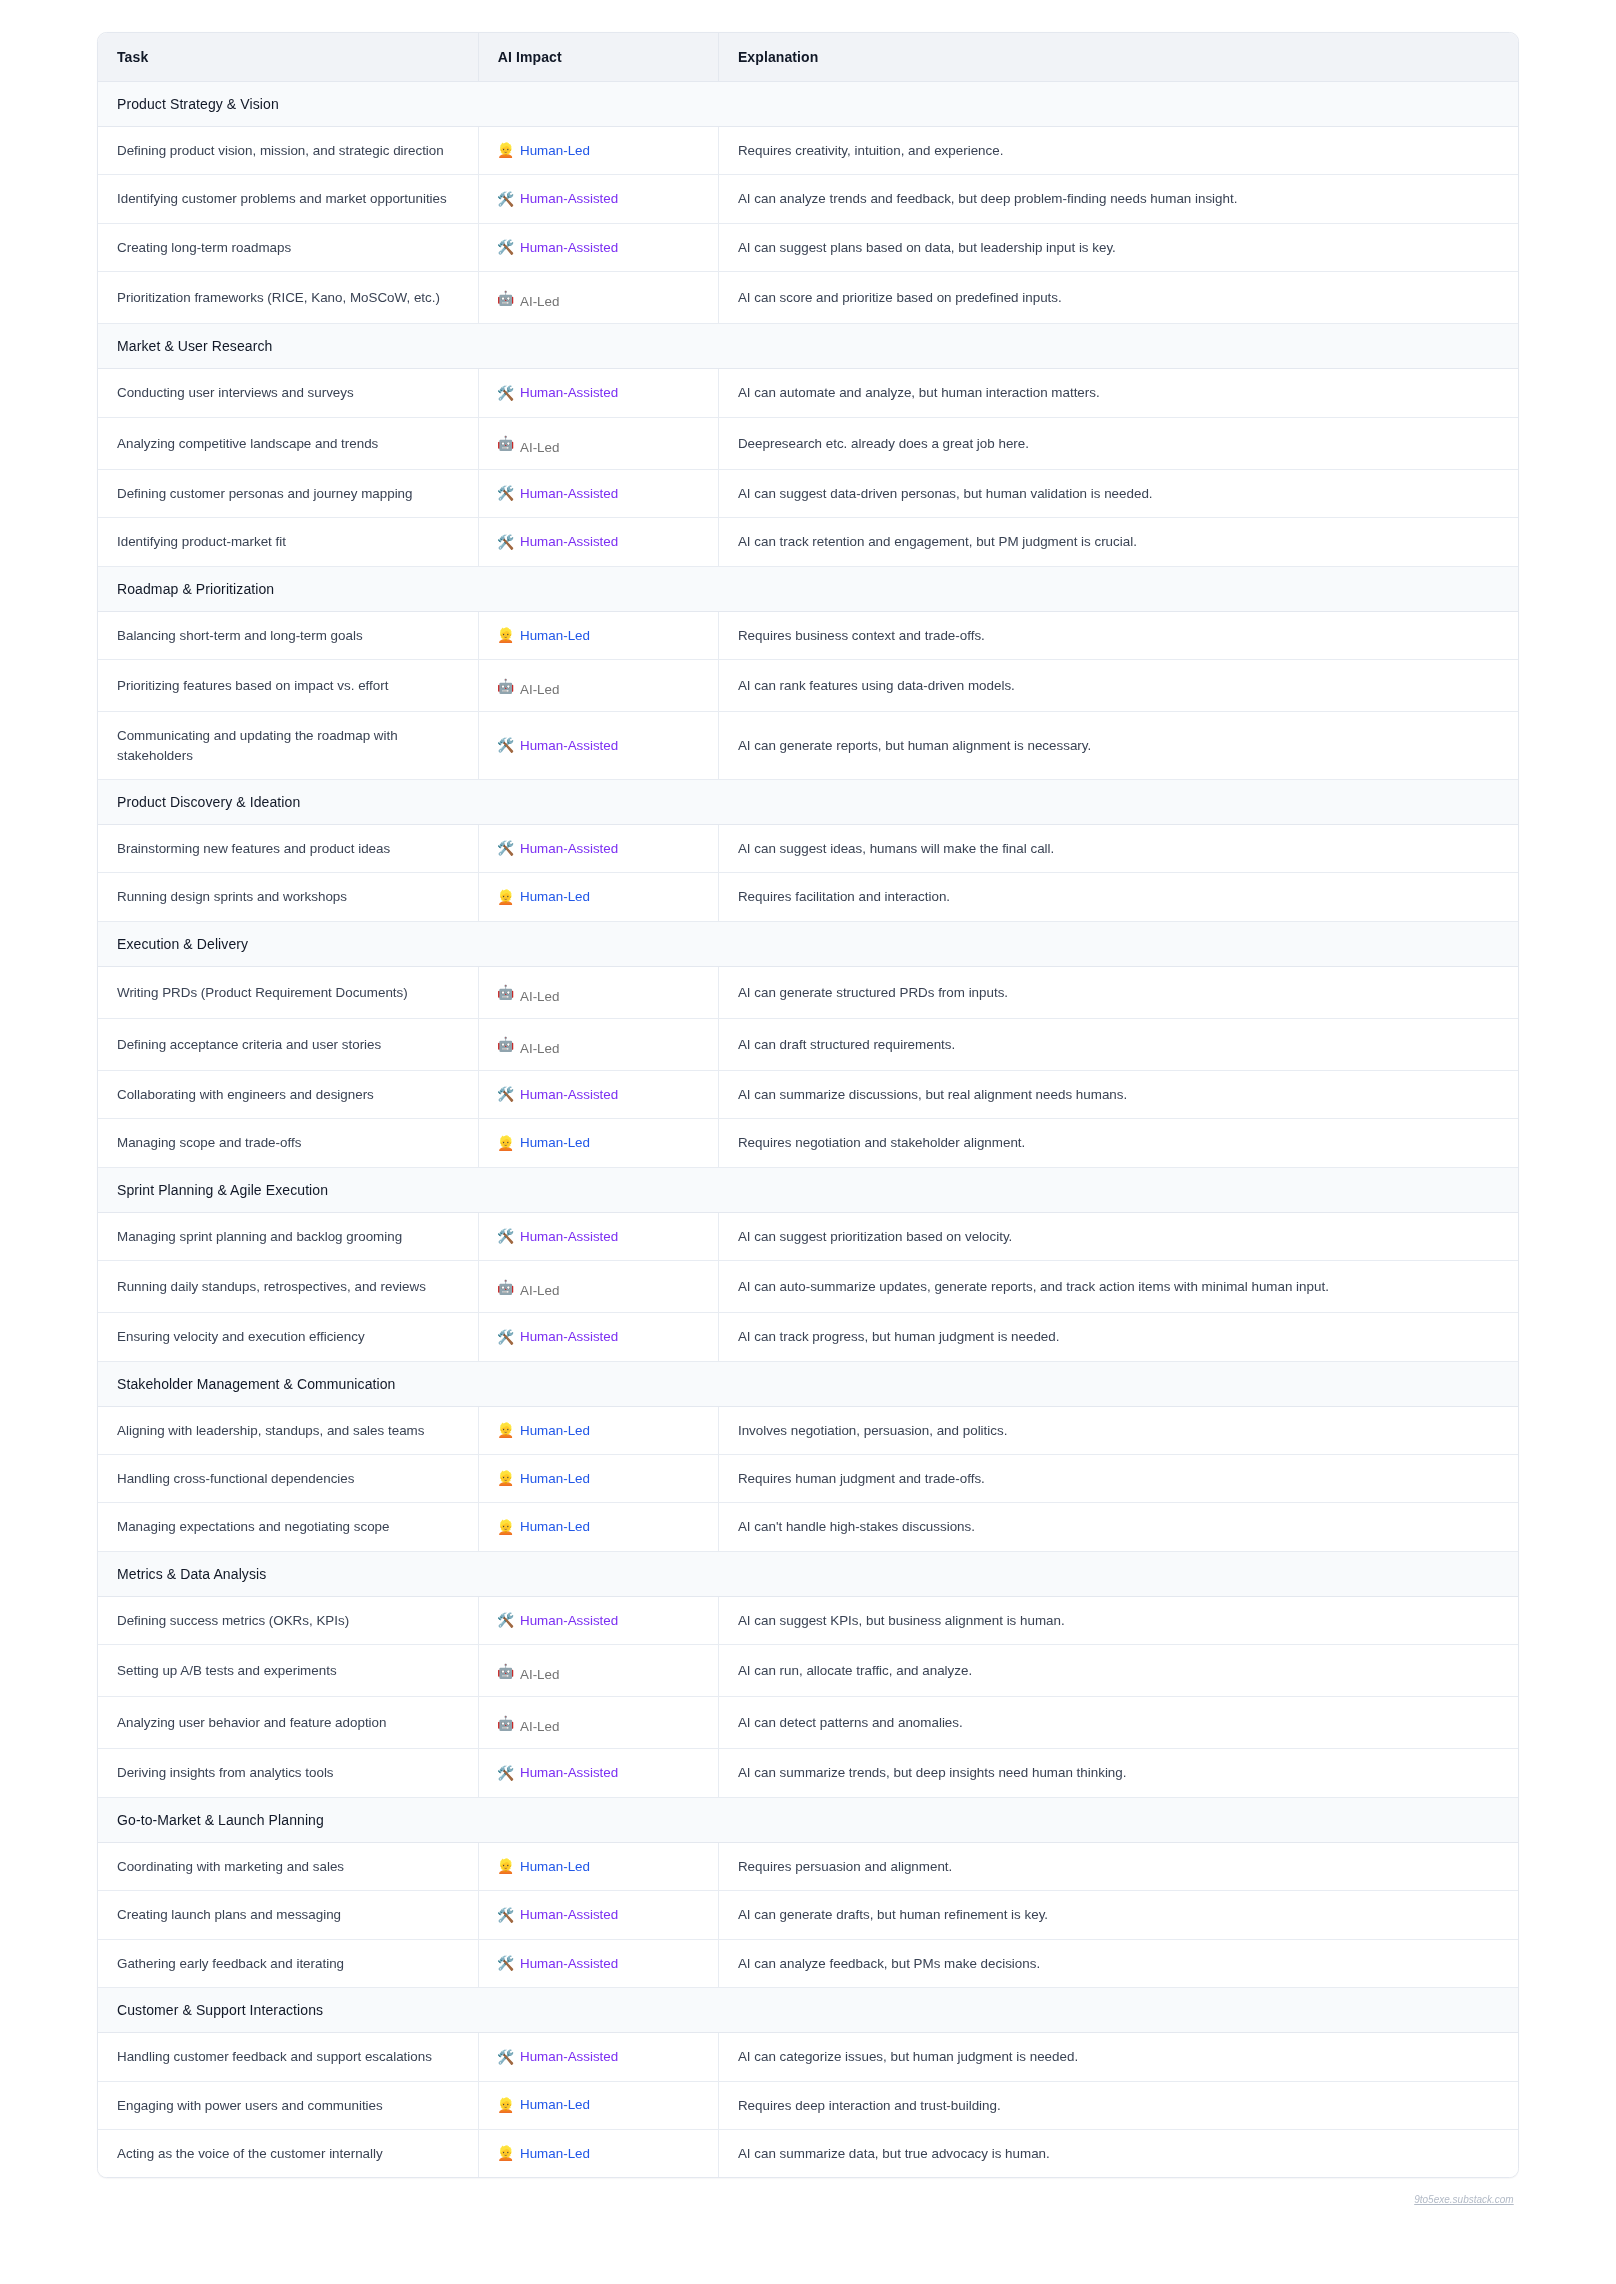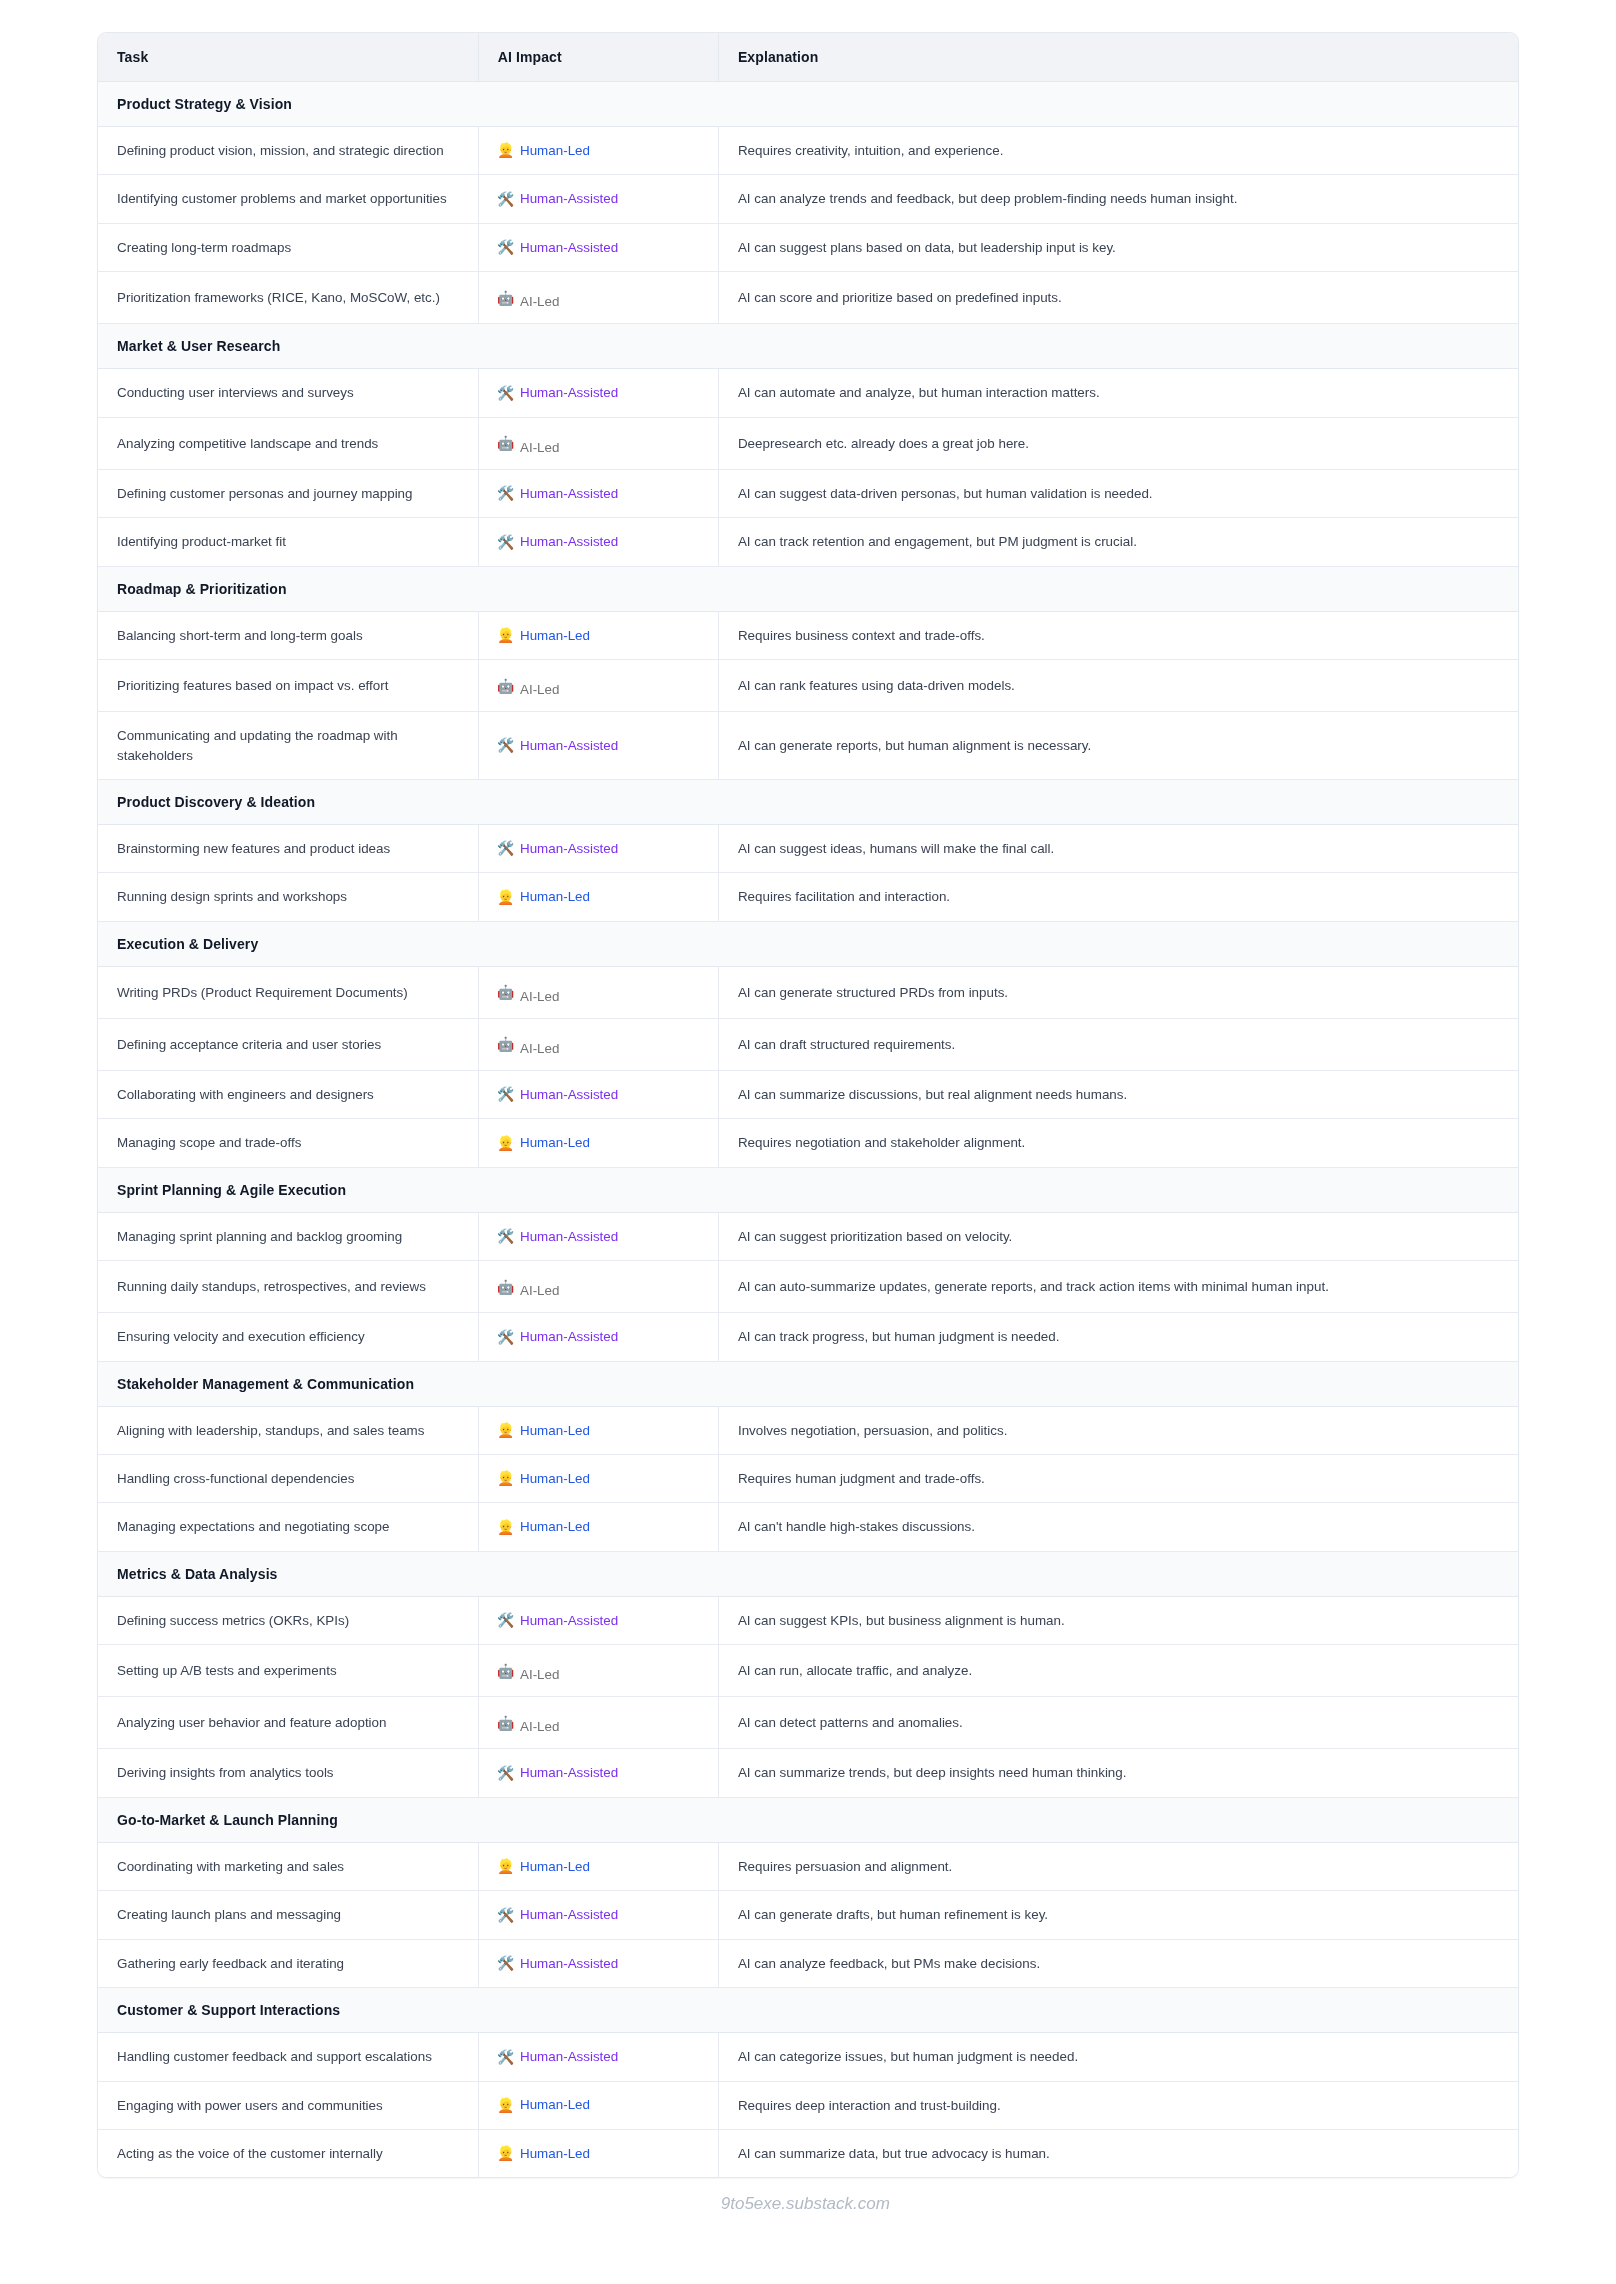--- a/index.html
+++ b/index.html
@@ -50,21 +50,21 @@
     letter-spacing: 0.1px;
   }
   thead th:last-child { border-right: none; }
 
   tr.section-row td {
     background: #f8fafc;
     padding: 14px 19px;
     border-bottom: 1.1px solid #e4e8ef;
     border-top: 0.5px solid #eceff4;
     font-size: 14px;
-    font-weight: bold;
+    font-weight: normal;
     color: #111827;
     letter-spacing: 0.1px;
   }
 
   tr.data-row td {
     border-bottom: 0.5px solid #e8ecf2;
     border-right: 0.5px solid #e8ecf2;
     padding: 14px 19px;
     vertical-align: middle;
     background: #ffffff;
@@ -103,26 +103,27 @@
   }
 
   .badge .badge-label { font-size: 13.4px; }
 
   .badge.human-led      .badge-label { color: #2157e8; }
   .badge.human-assisted .badge-label { color: #7b2ff2; }
   .badge.ai-led         .badge-label { color: #737373; margin-top: 8px; }
 
   .footer {
     width: 1422px;
-    text-align: center;
+    text-align: right;
     padding: 16px 5.3px 21.4px 0;
-    font-size: 17px;
+    font-size: 10px;
     font-style: italic;
     color: #b2bac6;
     font-family: "Liberation Sans", "DejaVu Sans", sans-serif;
+    text-decoration: underline;
   }
 </style>
 </head>
 <body>
 
 <div class="page">
 
   <div class="table-card">
     <table class="impact-table">
       <colgroup>

